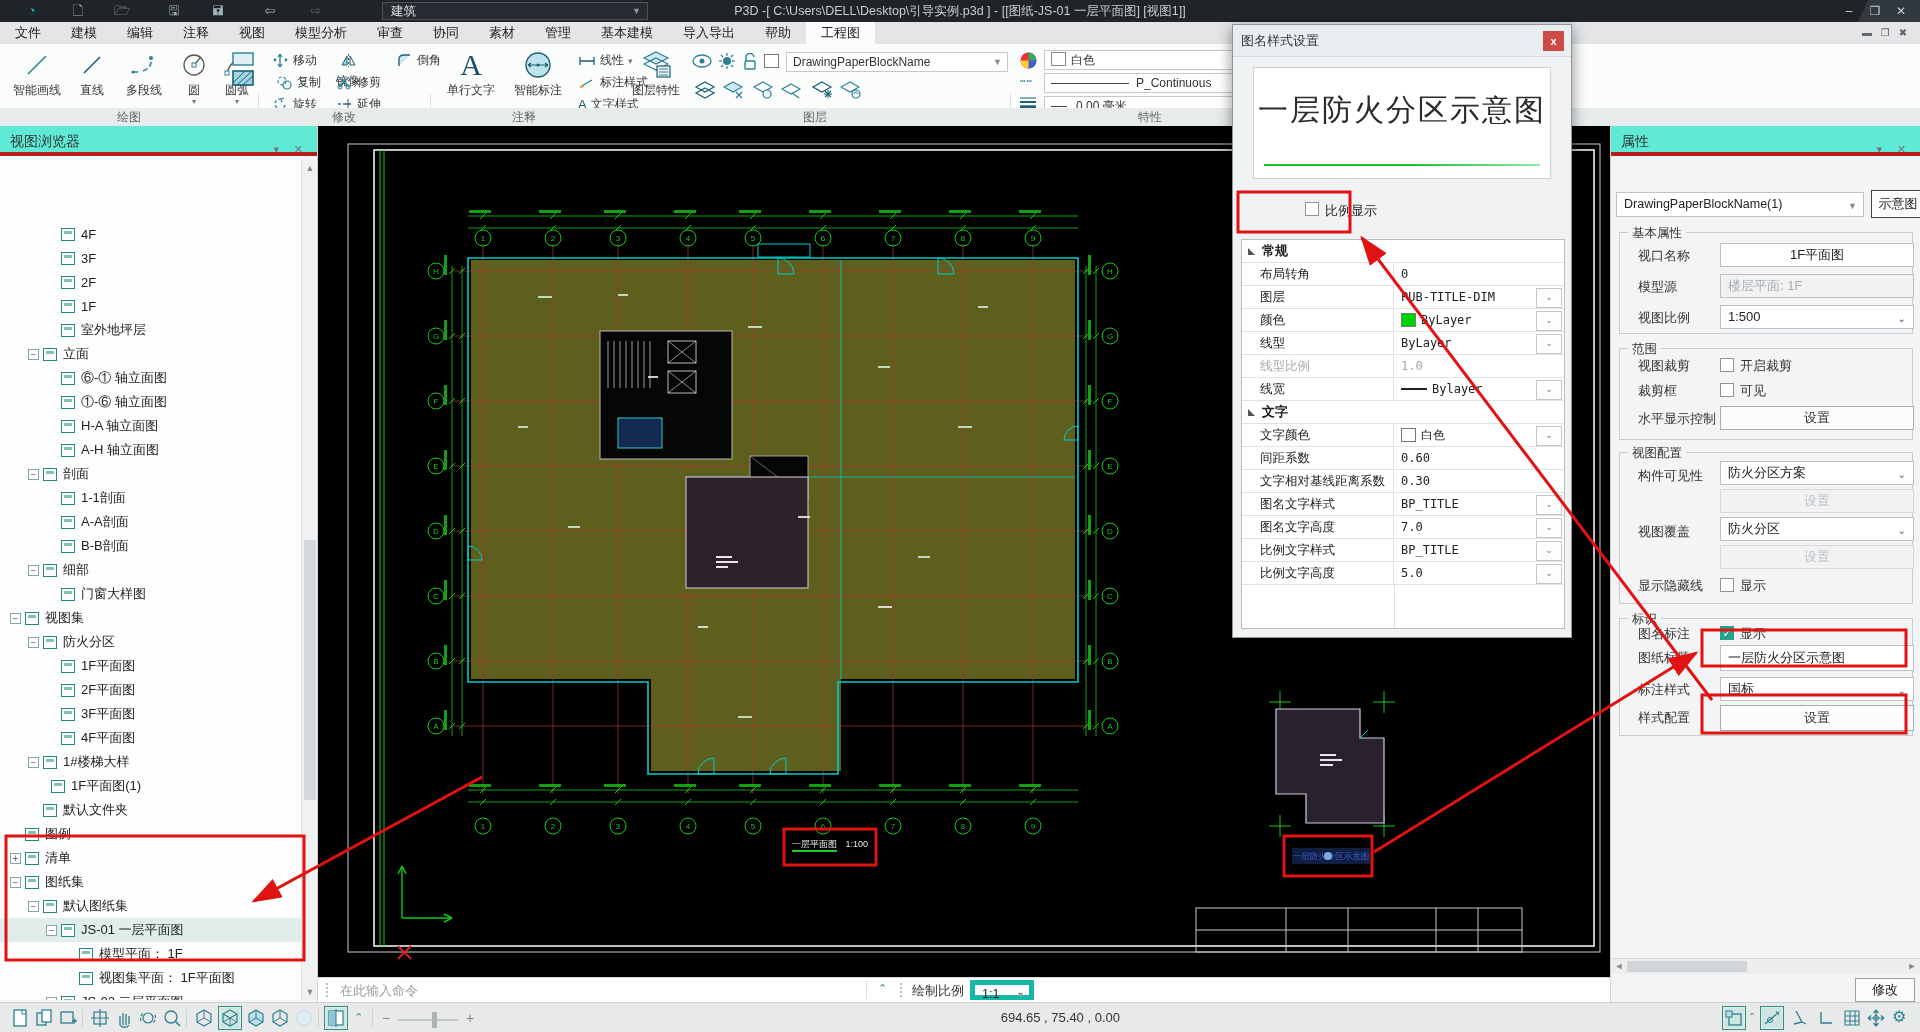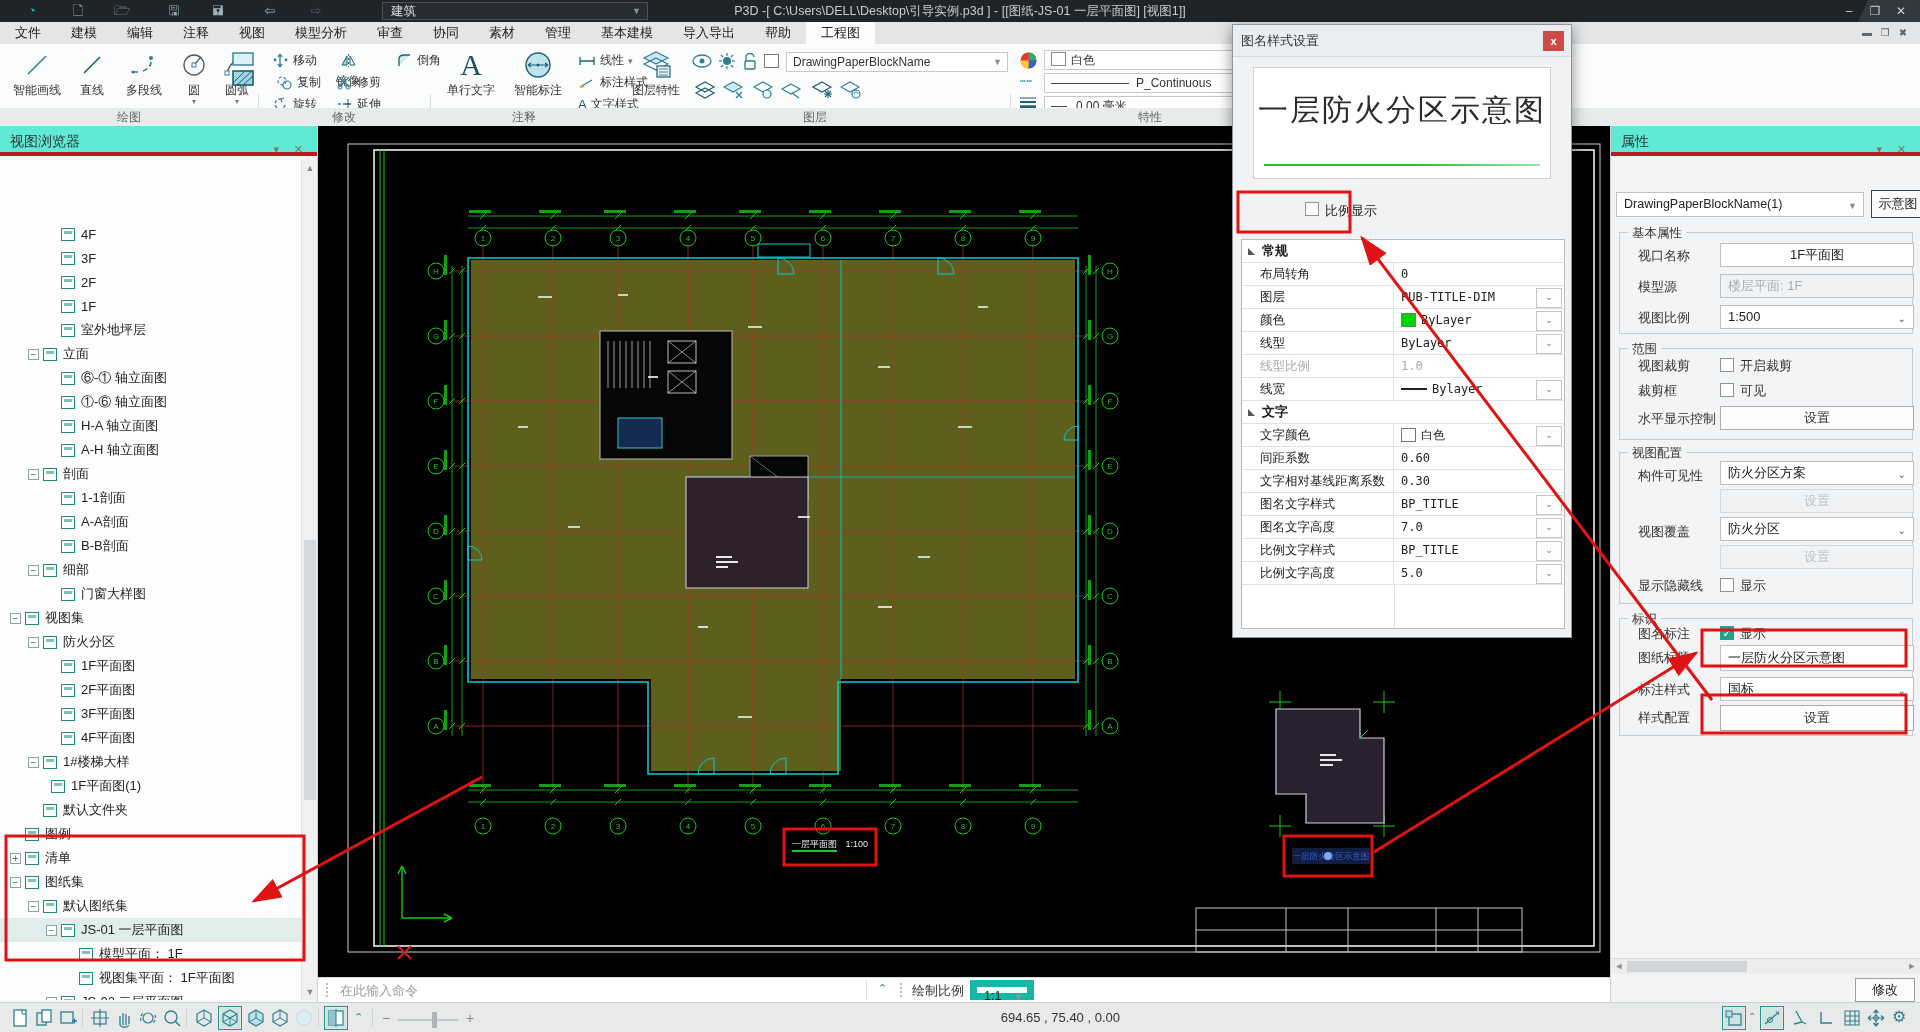--- a/index.html
+++ b/index.html
@@ -53,21 +53,21 @@
   .cad-label .nm{border-bottom:2px solid #18c62e;padding-bottom:1px;}
   #schem-label{position:absolute;left:974px;top:722px;width:78px;height:16px;background:rgba(55,95,215,.30);color:#3a63d2;font-size:8.5px;line-height:16px;text-align:center;}
   #schem-grip{position:absolute;left:1006px;top:726px;width:8px;height:8px;border-radius:50%;background:#7fa9e6;}
   
   #cmdbar{left:318px;top:977px;width:1292px;height:25px;background:#fff;border-top:1px solid #d5d8da;box-sizing:border-box;}
   #cmd-grip{position:absolute;left:8px;top:5px;width:3px;height:14px;border-left:2px dotted #b9bdc0;}
   #cmd-placeholder{position:absolute;left:22px;top:4px;color:#9aa0a4;font-size:13px;}
   #cmd-collapse{position:absolute;left:560px;top:4px;color:#3f7d8c;font-size:11px;}
   #cmd-grip2{position:absolute;left:582px;top:5px;width:3px;height:14px;border-left:2px dotted #b9bdc0;}
   #scale-label{position:absolute;left:594px;top:4px;color:#333;font-size:13px;}
-  #scale-combo{position:absolute;left:652px;top:2px;width:64px;height:20px;background:#fff;border:7px solid #14b8a6;box-sizing:border-box;font-size:12.5px;line-height:18px;padding-left:7px;}
+  #scale-combo{position:absolute;left:652px;top:2px;width:64px;height:20px;background:#fff;border:5px solid #14b8a6;box-sizing:border-box;font-size:12.5px;line-height:18px;padding-left:7px;}
   #scale-combo .car{position:absolute;right:4px;top:1px;color:#999;font-size:9px;}
   #cmd-sep{position:absolute;left:548px;top:3px;width:1px;height:18px;background:#dcdfe1;}
   
   #right-panel{left:1610px;top:126px;width:310px;height:876px;background:#f3f4f5;border-left:1px solid #cfd2d4;box-sizing:border-box;}
   #prop-selector{position:absolute;left:5px;top:66px;width:248px;height:25px;background:#fff;border:1px solid #bfc3c6;box-sizing:border-box;font-size:12.5px;line-height:23px;padding-left:7px;}
   #prop-selector .car{position:absolute;right:6px;top:2px;color:#888;font-size:9px;}
   #schem-btn{position:absolute;left:260px;top:64px;width:54px;height:28px;background:#fbfbfb;border:1.5px solid #3c4246;box-sizing:border-box;text-align:center;line-height:25px;font-size:13px;color:#222;}
   .fs{position:absolute;left:8px;width:294px;border:1px solid #c9cccf;box-sizing:border-box;}
   .fs-legend{position:absolute;left:8px;top:-8px;background:#f3f4f5;padding:0 4px;font-size:12.5px;color:#333;}
   .prow-label{position:absolute;left:18px;font-size:13px;color:#333;white-space:nowrap;}

